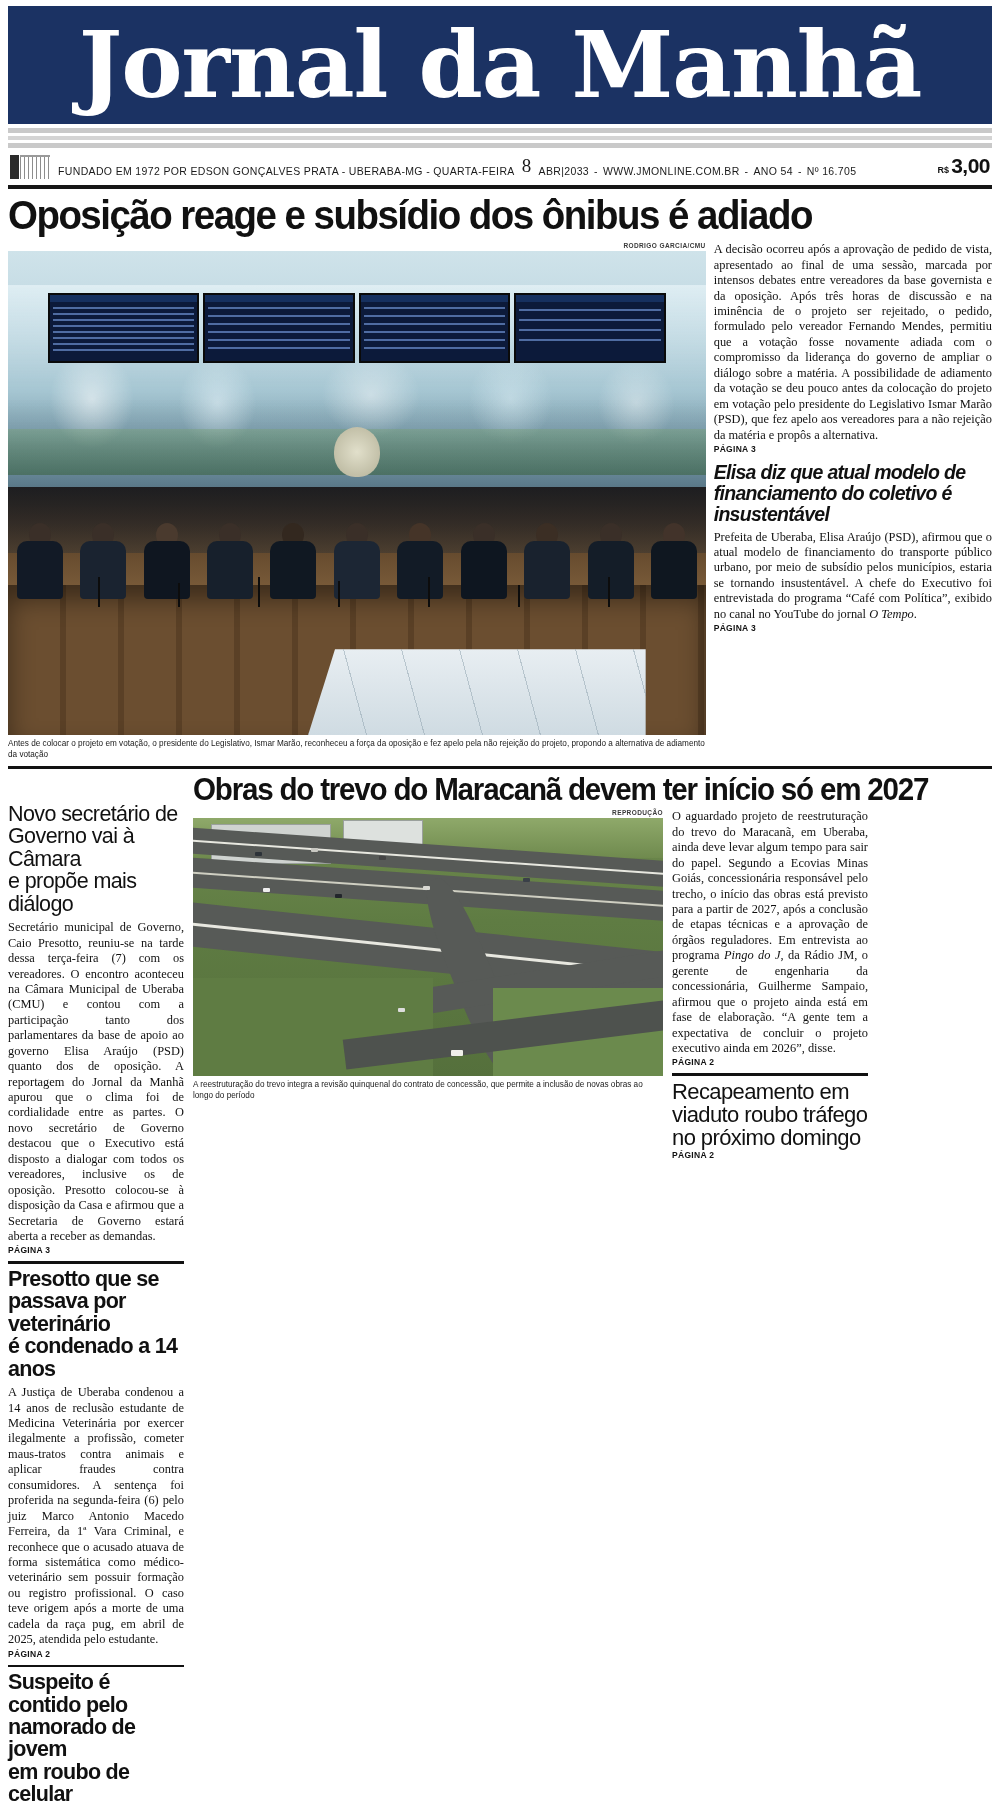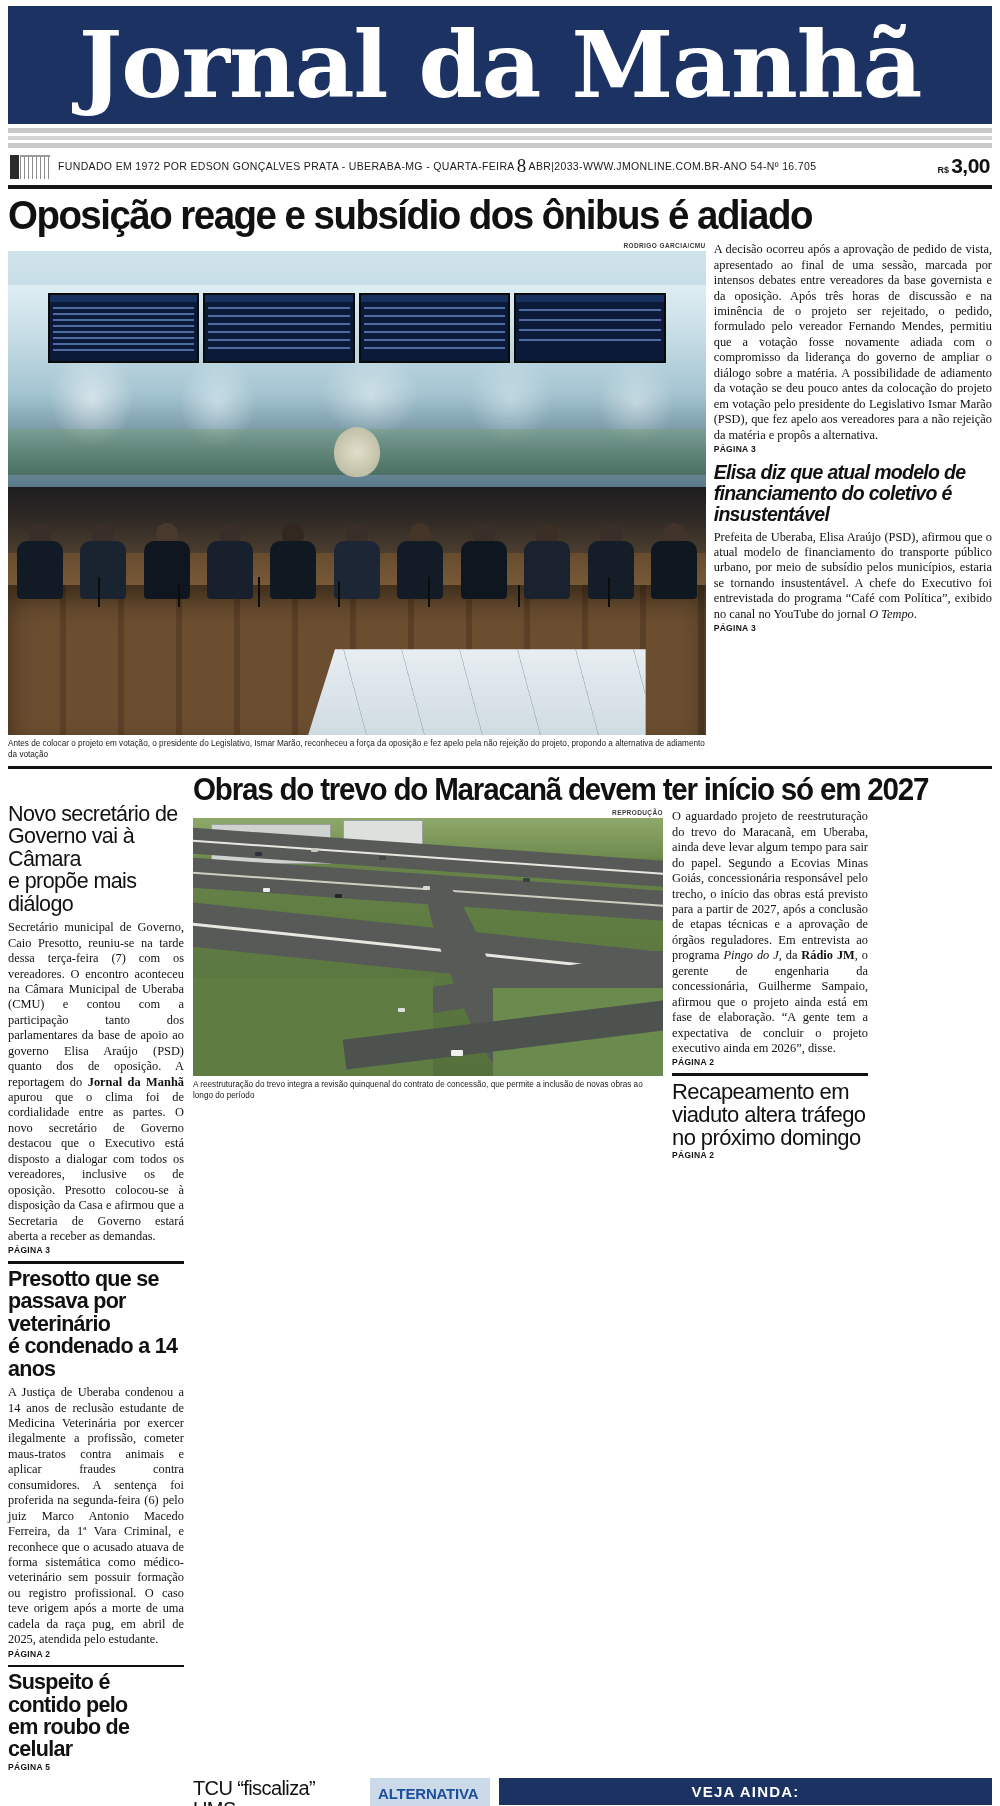--- a/index.html
+++ b/index.html
@@ -20,21 +20,21 @@
   .rule-stack .r1 { height:5px; background:#c9c9c9; margin-bottom:3px; }
   .rule-stack .r2 { height:4px; background:#d4d4d4; margin-bottom:3px; }
   .rule-stack .r3 { height:5px; background:#c9c9c9; }
 
   
   .infobar { display:flex; align-items:center; gap:8px; padding:5px 2px 3px 2px; }
   .logo-mark { width:40px; height:26px; flex:0 0 auto; position:relative; }
   .logo-mark .blk { position:absolute; left:0; top:2px; width:9px; height:24px; background:#2b2b2b; }
   .logo-mark .hatch { position:absolute; left:10px; top:2px; right:0; height:24px;
       background:repeating-linear-gradient(90deg,#8d8d8d 0 1px,#fff 1px 4px); border-top:2px solid #9a9a9a;}
-  .infoline { flex:1; display:flex; align-items:center; 
+  .infoline { flex:1; display:flex; align-items:flex-end; gap:5px;
      font-family:"Liberation Sans", sans-serif; font-size:10.5px; letter-spacing:.35px; color:#1a1a1a; white-space:nowrap;}
   .infoline .big-day { font-size:19px; font-weight:400; font-family:"Liberation Serif",serif; padding:0 2px;}
   .price { display:flex; align-items:baseline; gap:2px; font-family:"Liberation Sans",sans-serif;}
   .price .cur { font-size:9px; font-weight:700; }
   .price .val { font-size:21px; font-weight:700; letter-spacing:-.5px;}
   .thick-rule { height:4px; background:#161616; margin-top:3px; }
 
   
   .lead-hl {
     font-family:"Liberation Sans", sans-serif; font-weight:700;
@@ -135,21 +135,21 @@
   
   .low-block { display:flex; gap:9px; margin-top:6px; }
   .col-b1 { width:176px; flex:0 0 176px; }
   .col-b2 { width:168px; flex:0 0 168px; }
   .col-b3 { width:120px; flex:0 0 120px; background:#ccd9e8; padding:7px 8px 6px 8px; }
   .col-b4 { flex:1; }
   .kicker { font-family:"Liberation Sans",sans-serif; font-weight:700; font-size:15px;
      color:#1b4f9c; letter-spacing:-.2px; }
   .veja-bar { background:#1b3263; color:#fff; font-family:"Liberation Sans",sans-serif;
      font-weight:700; font-size:15px; letter-spacing:1.2px; text-align:center; padding:5px 0 5px; }
-  .bold { font-weight:700; }
+  .bold { font-weight:400; }
   em.it { font-style:italic; }
 </style>
 </head>
 <body>
 
 <div class="page">
 
   <div class="masthead">
     <div class="title">Jornal da Manhã</div>
   </div>
@@ -321,20 +321,21 @@
         <div>Presotto que se</div>
         <div>passava por veterinário</div>
         <div>é condenado a 14 anos</div>
       </div>
       <div class="body-text" style="margin-top:5px">A Justiça de Uberaba condenou a 14 anos de reclusão estudante de Medicina Veterinária por exercer ilegalmente a profissão, cometer maus-tratos contra animais e aplicar fraudes contra consumidores. A sentença foi proferida na segunda-feira (6) pelo juiz Marco Antonio Macedo Ferreira, da 1ª Vara Criminal, e reconhece que o acusado atuava de forma sistemática como médico-veterinário sem possuir formação ou registro profissional. O caso teve origem após a morte de uma cadela da raça pug, em abril de 2025, atendida pelo estudante.</div>
       <div class="pagina">PÁGINA 2</div>
 
       <div class="hr-black"></div>
       <div class="hl-sans-b">
         <div>Suspeito é contido pelo</div>
+        <div>namorado de jovem</div>
         <div>em roubo de celular</div>
       </div>
       <div class="pagina">PÁGINA 5</div>
     </div>
 
     <div class="mid-right">
       <div class="hl-trevo">Obras do trevo do Maracanã devem ter início só em 2027</div>
 
       <div class="mid-photo-row">
         <div class="trevo-wrap">
@@ -367,21 +368,21 @@
           <div class="cap">A reestruturação do trevo integra a revisão quinquenal do contrato de concessão, que permite a inclusão de novas obras ao longo do período</div>
         </div>
 
         <div class="col-r2">
           <div class="body-text"><span>O aguardado projeto de reestruturação do trevo do Maracanã, em Uberaba, ainda deve levar algum tempo para sair do papel. Segundo a Ecovias Minas Goiás, concessionária responsável pelo trecho, o início das obras está previsto para a partir de 2027, após a conclusão de etapas técnicas e a aprovação de órgãos reguladores. Em entrevista ao programa </span><em class="it">Pingo do J</em><span>, da </span><b class="bold">Rádio JM</b><span>, o gerente de engenharia da concessionária, Guilherme Sampaio, afirmou que o projeto ainda está em fase de elaboração. “A gente tem a expectativa de concluir o projeto executivo ainda em 2026”, disse.</span></div>
           <div class="pagina">PÁGINA 2</div>
 
           <div class="hr-black"></div>
           <div class="hl-sans" style="font-size:22px">
             <div>Recapeamento em</div>
-            <div>viaduto altera tráfego</div>
+            <div>viaduto roubo tráfego</div>
             <div>no próximo domingo</div>
           </div>
           <div class="pagina">PÁGINA 2</div>
         </div>
       </div>
     </div>
   </div>
 
   <div class="low-block">
 

